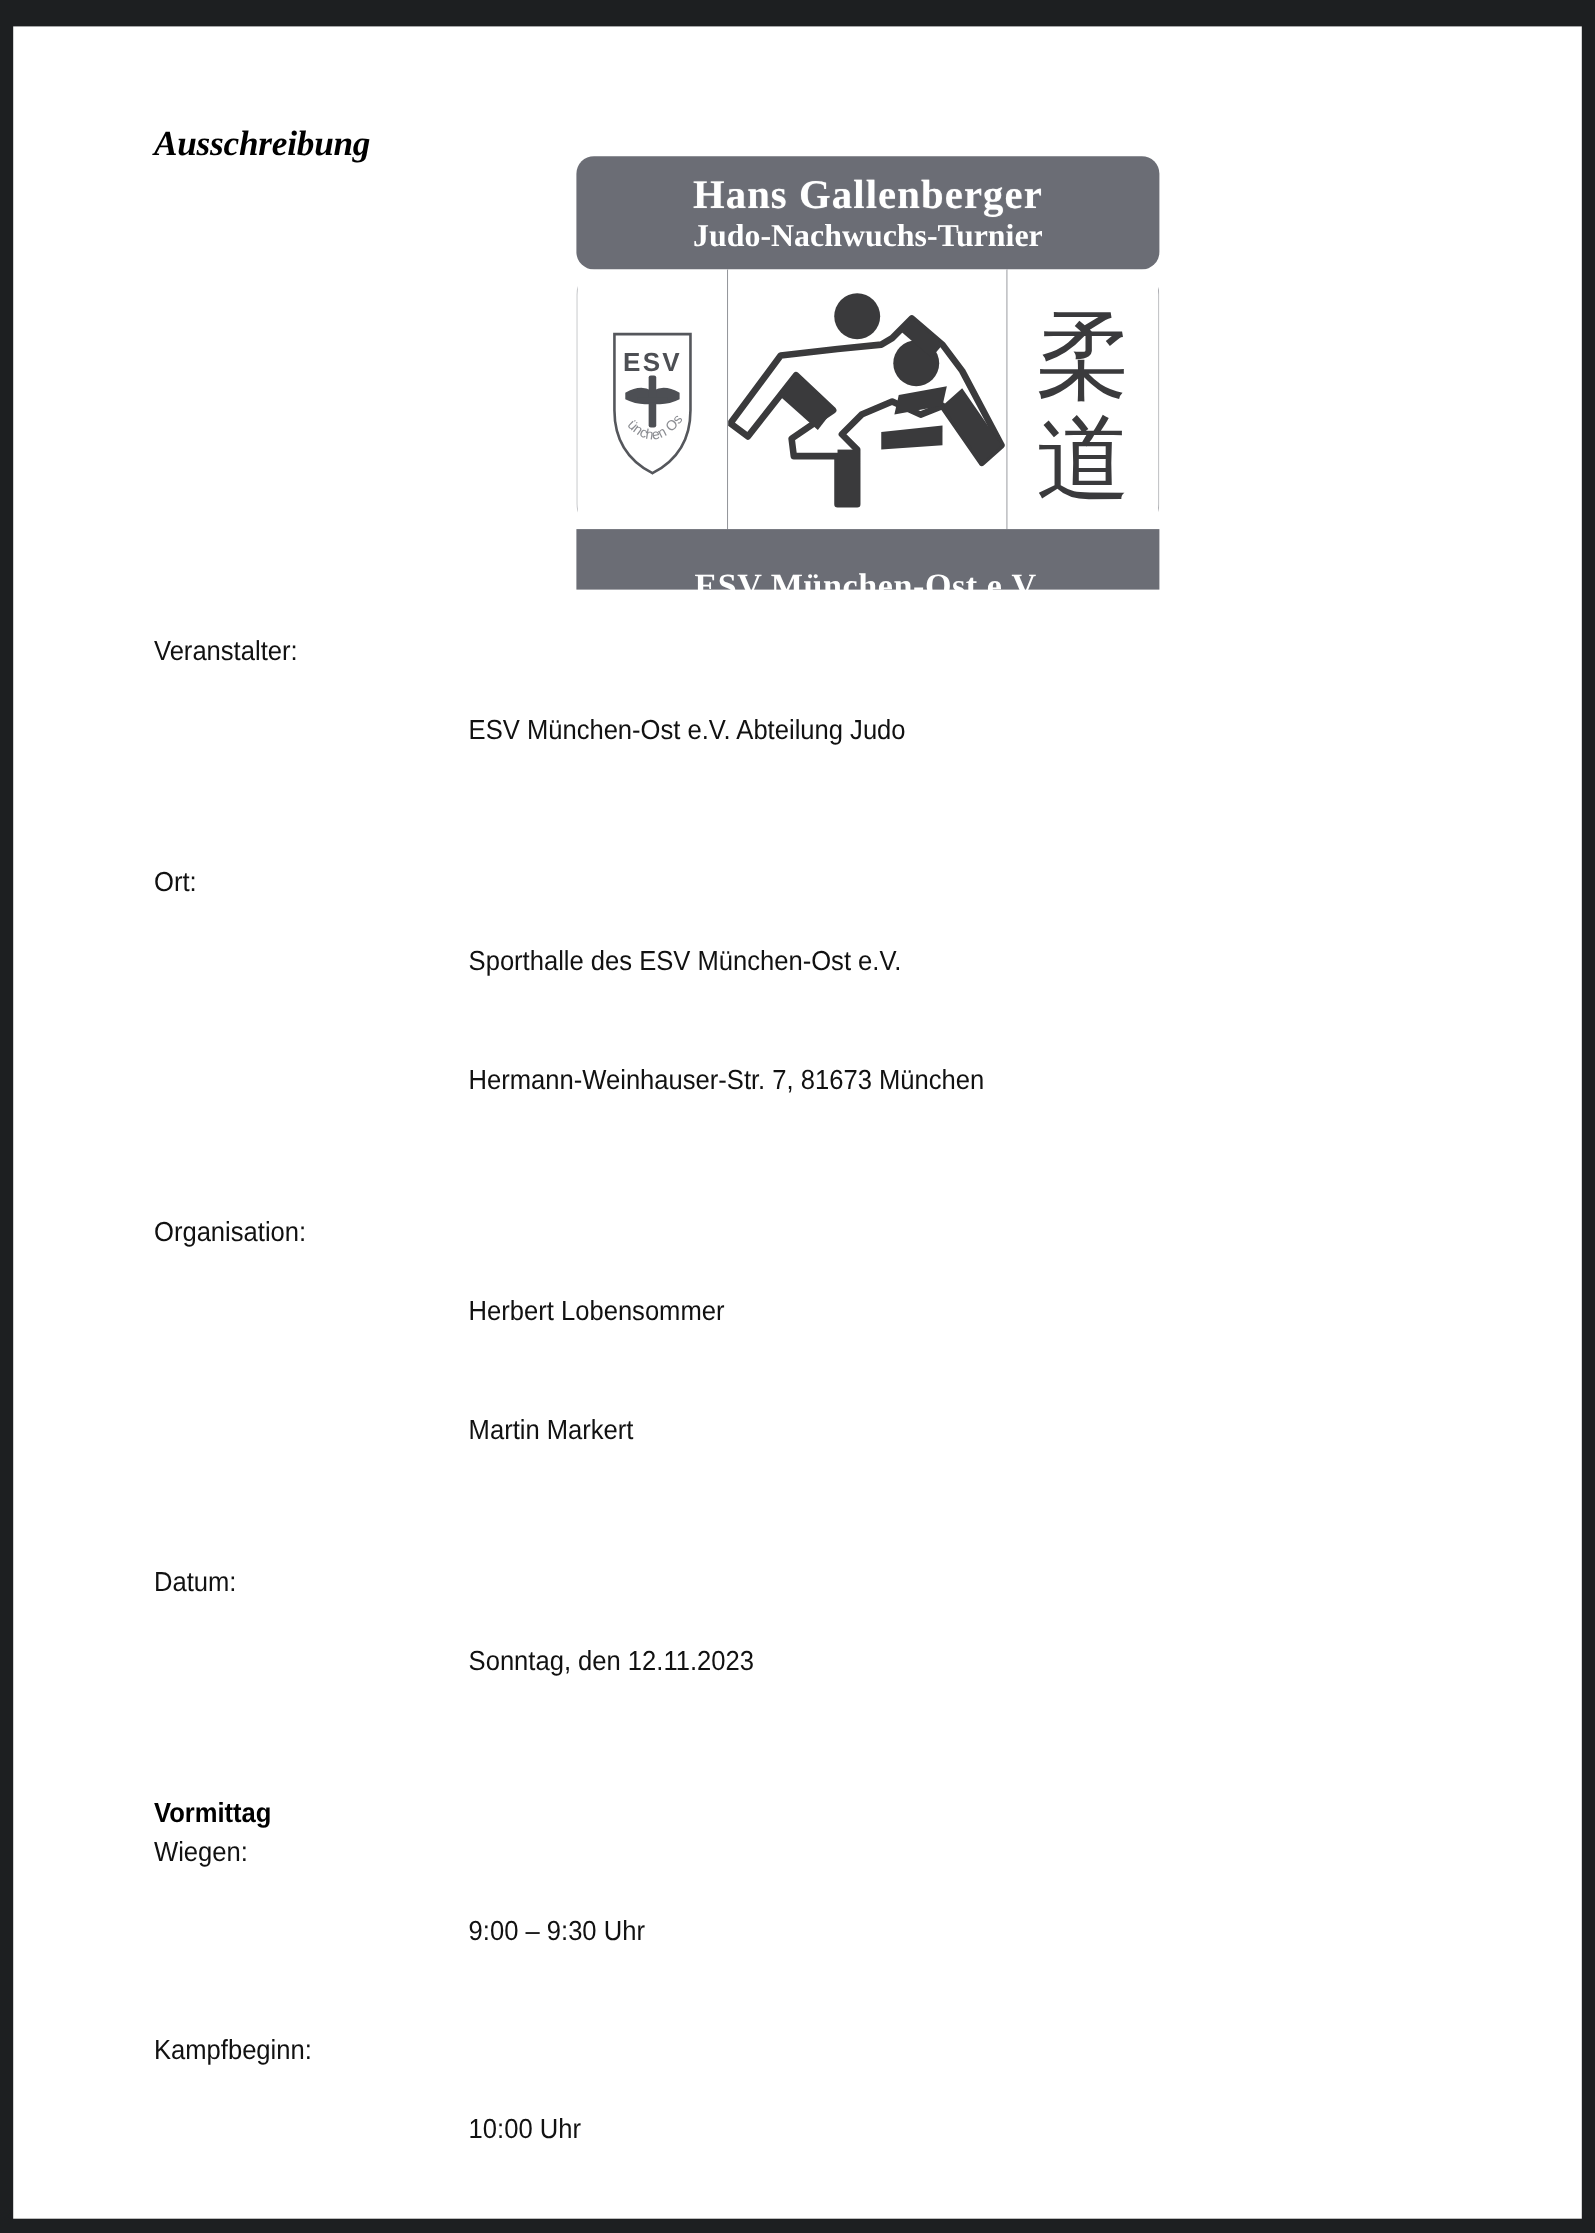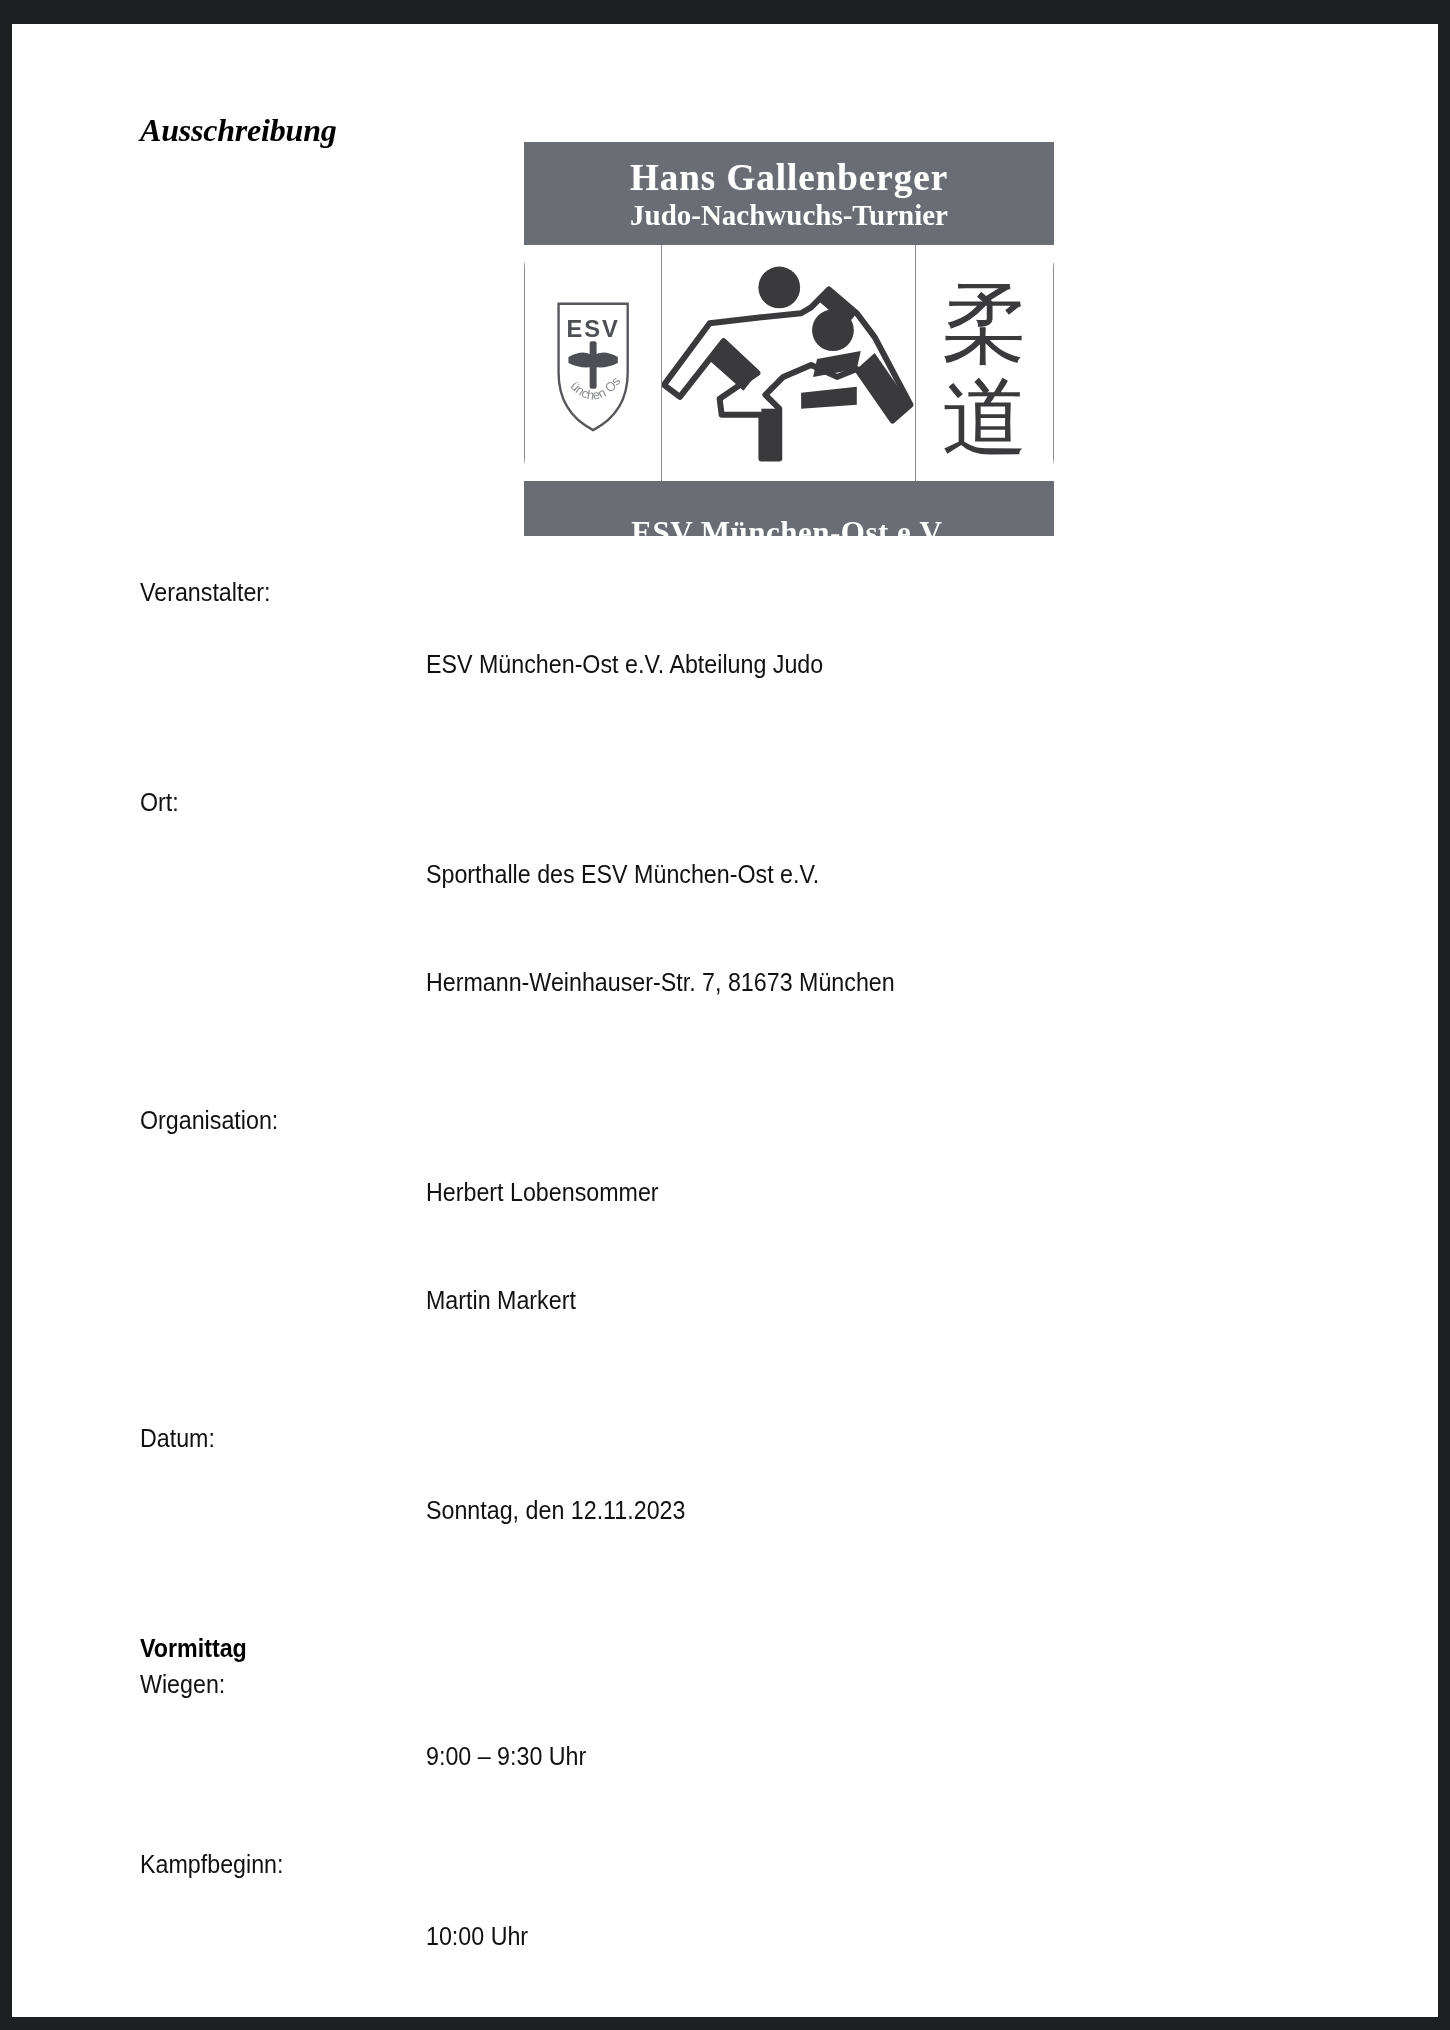--- a/index.html
+++ b/index.html
@@ -47,20 +47,21 @@
     font-weight:bold;
     text-align:center;
     display:flex;
     flex-direction:column;
     justify-content:center;
   }
   #logo-top {
     position:absolute; left:0; top:0;
     width:100%; height:103px;
     padding-top:2px;
+    border-radius:16px;
   }
   #logo-line1 {
     font-size:37px;
     letter-spacing:1px;
     line-height:1.12;
     text-shadow:0 0 1px rgba(255,255,255,.5);
   }
   #logo-line2 {
     font-size:29px;
     letter-spacing:0px;

